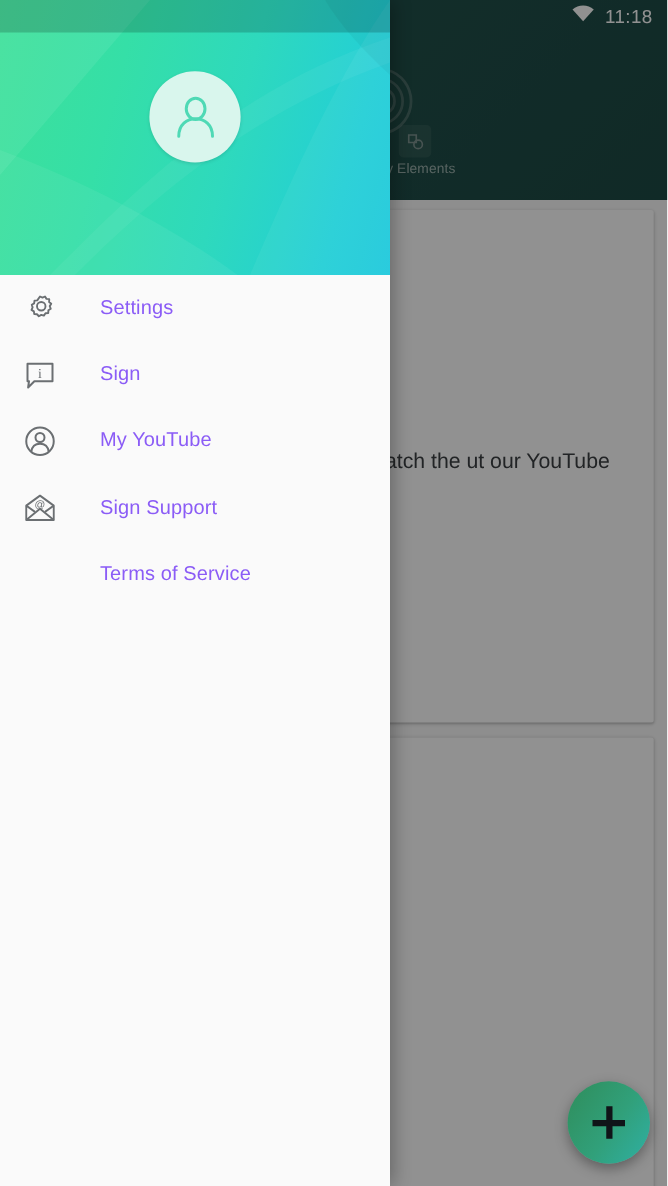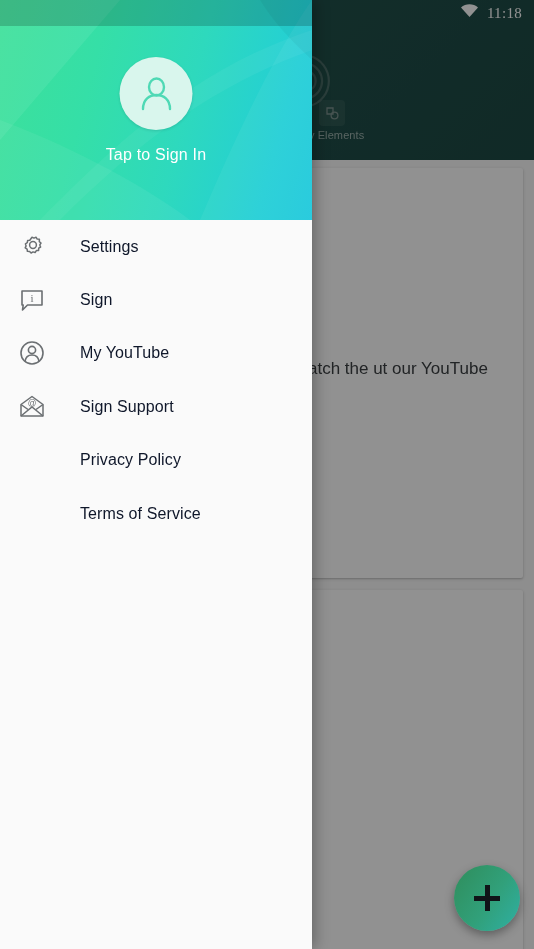--- a/index.html
+++ b/index.html
@@ -30,21 +30,21 @@
   .bg-statusbar {
     position:absolute; left:0; top:0;
     width:534px; height:26px;
     display:flex; align-items:center; justify-content:flex-end;
     padding-right:12px; gap:8px;
     color:#ffffff;
   }
   .wifi-ico { display:block; }
   .clock {
     font-size:15px; font-weight:400; color:#ffffff;
-    letter-spacing:0.3px; line-height:1;font-family:Liberation Serif, serif;
+    letter-spacing:0.3px; line-height:1;
   }
 
   .brand-logo {
     position:absolute; left:280px; top:48px;
     width:72px; height:66px;
   }
   .brand-logo svg { display:block; }
 
   .tab-strip {
     position:absolute; left:0; top:100px;
@@ -185,21 +185,21 @@
     height:53.4px;
     display:flex; align-items:center;
   }
   .menu-icon {
     position:absolute; left:16px;
     width:32px; height:32px;
     display:flex; align-items:center; justify-content:center;
   }
   .menu-label {
     position:absolute; left:80px;
-    font-size:16px; color:#0f172a; letter-spacing:0.1px;
+    font-size:16px; color:#8b5cf6; letter-spacing:0.1px;
   }
 </style>
 </head>
 <body>
 
 <div id="app">
 
   <div class="bg-layer">
 
     <div class="bg-header">
@@ -296,21 +296,20 @@
 
       <div class="drawer-statusbar"></div>
 
       <div class="avatar">
         <svg width="42" height="42" viewBox="0 0 42 42">
           <ellipse cx="21" cy="14" rx="7.5" ry="8.5" fill="none" stroke="#4fd9b5" stroke-width="2.4"></ellipse>
           <path d="M7.5 36 C 7.5 26.5, 14 22, 21 22 C 28 22, 34.5 26.5, 34.5 36" fill="none" stroke="#4fd9b5" stroke-width="2.4" stroke-linecap="round"></path>
         </svg>
       </div>
 
-      <div class="signin-text">Tap to Sign In</div>
     </div>
 
     <div class="drawer-menu">
 
       <div class="menu-item">
         <span class="menu-icon">
           <svg width="28" height="28" viewBox="0 0 28 28">
             <path d="M14 4.2 L16 5.1 L18 4.2 L19.2 6.1 L21.4 6.3 L21.3 8.6 L23 10 L21.8 11.9
                      L22.6 14 L20.7 15.2 L20.6 17.4 L18.4 17.6 L17.1 19.5 L15 18.9 L13.1 20
                      L11.6 18.4 L9.4 18.3 L9.1 16.1 L7.2 14.9 L8.1 12.9 L7.4 10.8 L9.3 9.7
@@ -347,24 +346,20 @@
           <svg width="28" height="28" viewBox="0 0 28 28">
             <path d="M3 11.5 L14 3.5 L25 11.5 L25 23 L3 23 Z" fill="none" stroke="#6b6f72" stroke-width="1.5" stroke-linejoin="round"></path>
             <path d="M3 23 L14 14 L25 23" fill="none" stroke="#6b6f72" stroke-width="1.5"></path>
             <path d="M3 11.5 L10 16.5 M25 11.5 L18 16.5" fill="none" stroke="#6b6f72" stroke-width="1.5"></path>
             <text x="14" y="13" text-anchor="middle" font-family="Liberation Sans, sans-serif" font-size="8.5" fill="#6b6f72">@</text>
           </svg>
         </span>
         <span class="menu-label">Sign Support</span>
       </div>
 
-      <div class="menu-item">
-
-        <span class="menu-label">Privacy Policy</span>
-      </div>
 
       <div class="menu-item">
 
         <span class="menu-label">Terms of Service</span>
       </div>
 
     </div>
   </div>
 
 </div>

